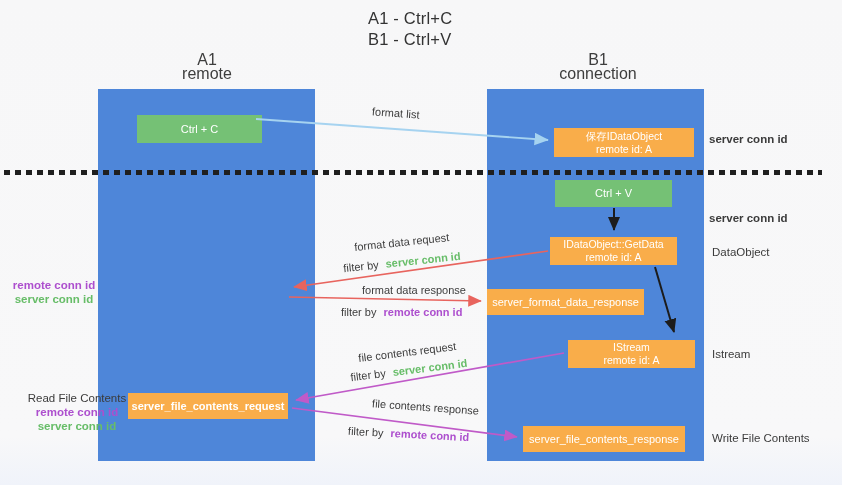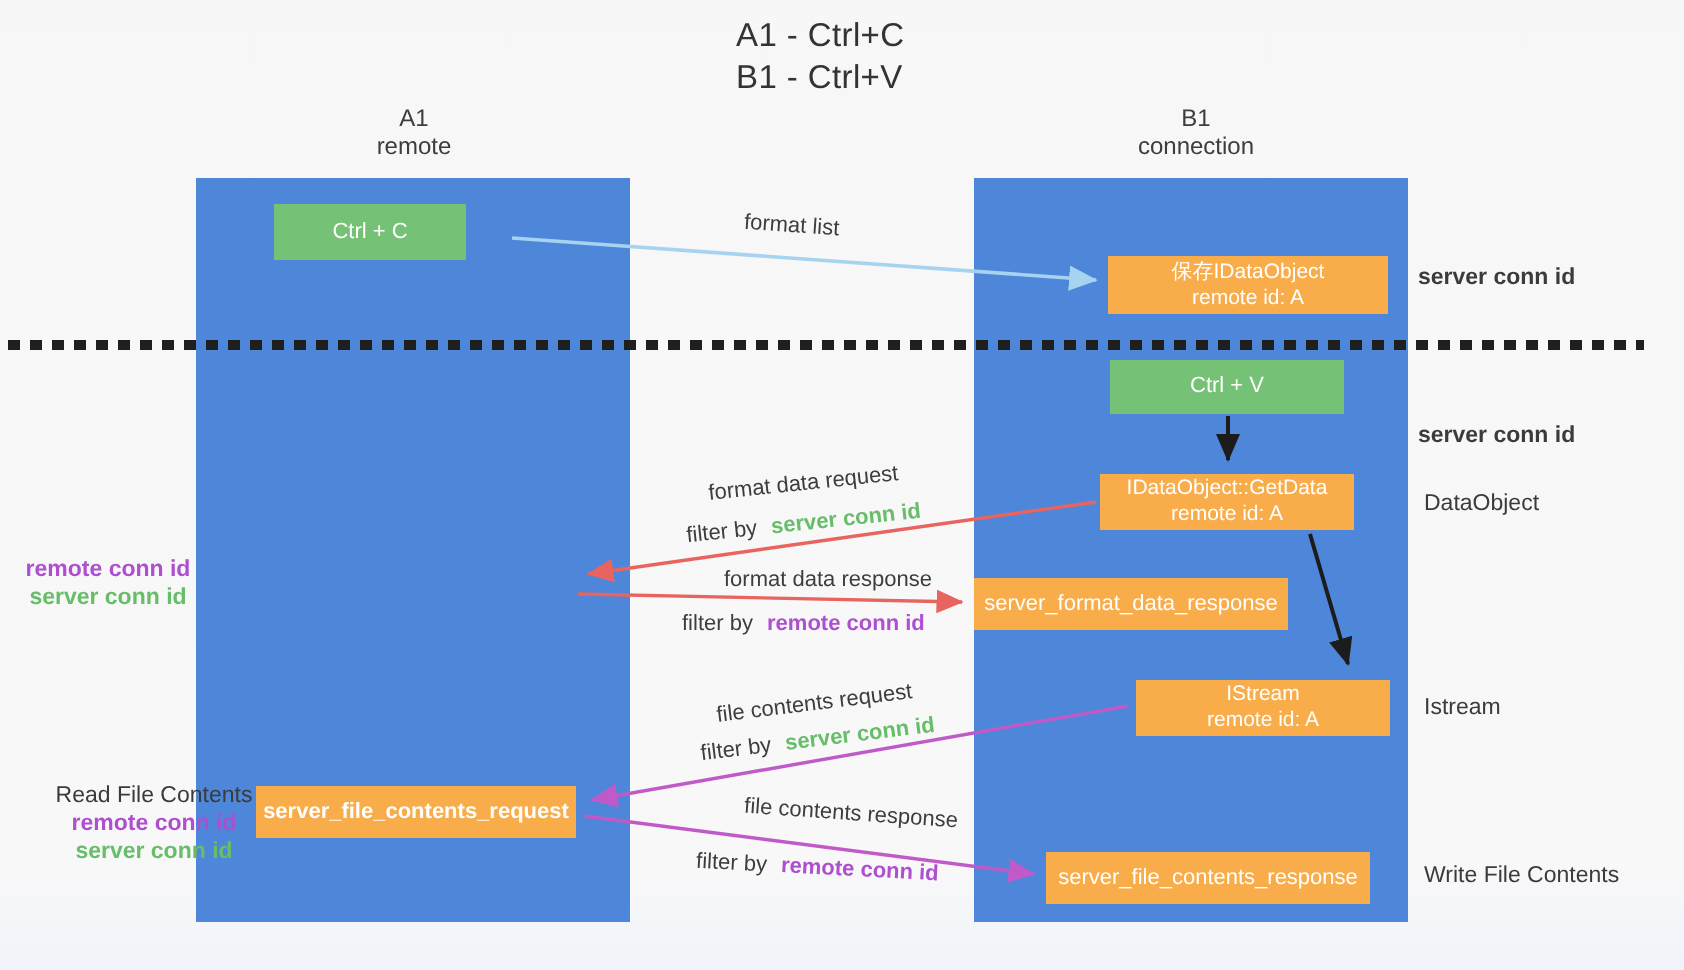--- a/index.html
+++ b/index.html
@@ -11,21 +11,21 @@
   .lane{
     position:absolute; top:89px; height:372px; width:217px;
     background:#4e86d9;
   }
   .title{
     position:absolute; left:368px; top:8px;
     font-size:16.5px; color:#333; line-height:21px; letter-spacing:0.2px;
   }
   .lane-header{
     position:absolute; top:53px; width:160px; text-align:center;
-    font-size:12px; color:#3d3d3d; line-height:13.5px;
+    font-size:16px; color:#3d3d3d; line-height:13.5px;
   }
   .node{
     position:absolute; display:flex; flex-direction:column;
     align-items:center; justify-content:center;
     color:#fff; font-size:11px; line-height:13px; text-align:center;
     box-sizing:border-box;
   }
   .node.green{background:#75c175;}
   .node.orange{background:#f9ad4a;}
   .dotted-line{
@@ -66,21 +66,21 @@
   <div class="lane-header" style="left:518px;">
     <div>B1</div>
     <div>connection</div>
   </div>
 
   <div class="lane" style="left:98px;"></div>
   <div class="lane" style="left:487px;"></div>
 
   <div class="dotted-line"></div>
 
-  <div class="node green" style="left:137px; top:102px; width:96px; height:28px;">
+  <div class="node green" style="left:137px; top:115px; width:125px; height:28px;">
     <div>Ctrl + C</div>
   </div>
 
   <div class="node orange" style="left:554px; top:128px; width:140px; height:29px; font-size:10.5px;">
     <div>保存IDataObject</div>
     <div>remote id: A</div>
   </div>
 
   <div class="node green" style="left:555px; top:180px; width:117px; height:27px;">
     <div>Ctrl + V</div>

